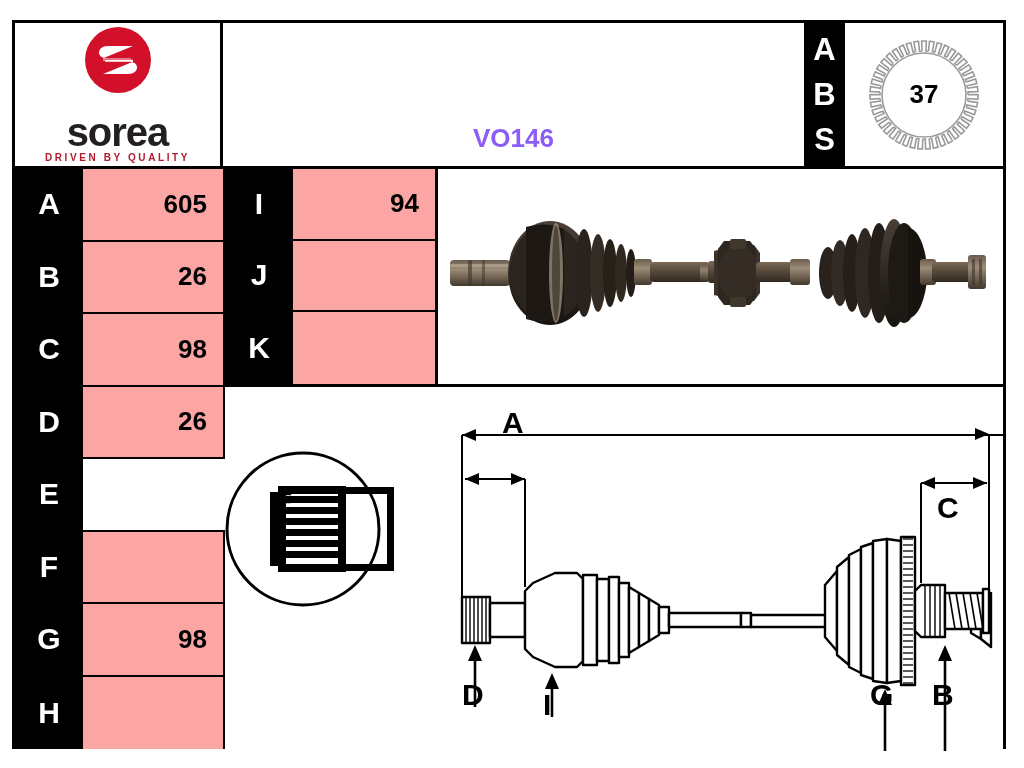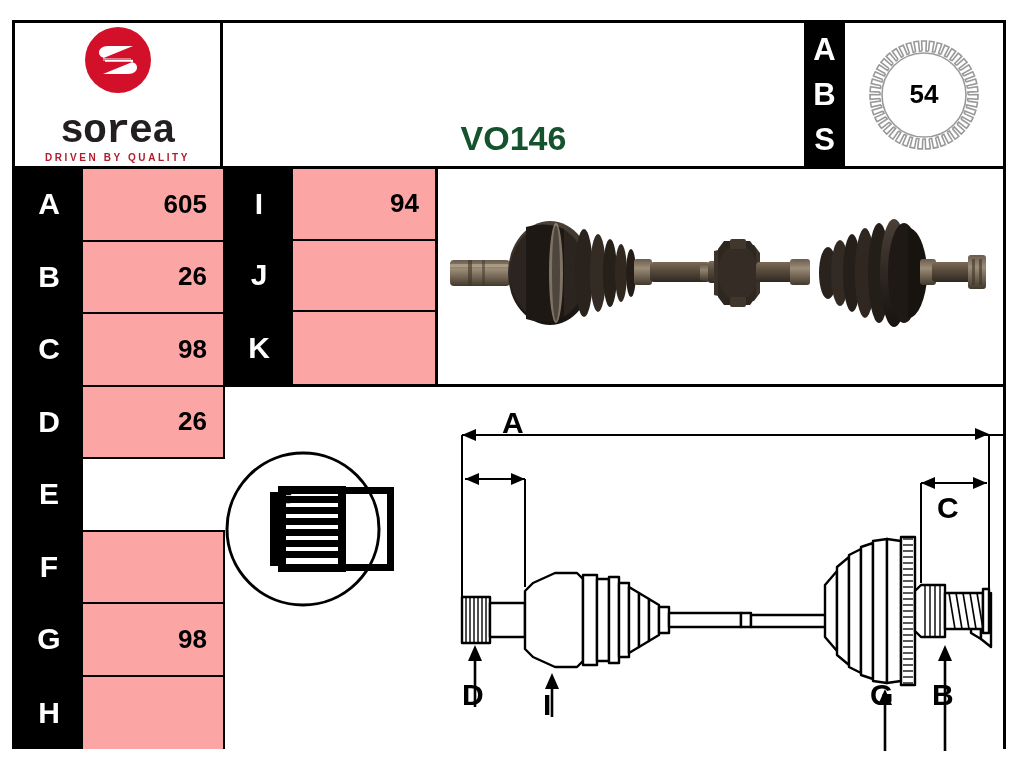--- a/index.html
+++ b/index.html
@@ -53,21 +53,21 @@
     position: relative;
   }
   .logo-mark svg { display:block; width:68px; height:68px; }
   .logo-word {
     font-size: 40px;
     font-weight: bold;
     letter-spacing: -1px;
     color: #231f20;
     line-height: 1;
     margin-top: 18px;
-    font-family: Liberation Mono, monospace;
+    font-family: Liberation Sans, sans-serif;
   }
   .logo-tag {
     font-size: 10px;
     letter-spacing: 2.6px;
     color: #b01c2e;
     font-weight: bold;
     font-family: "Liberation Sans", sans-serif;
   }
 
   #title-cell {
@@ -85,23 +85,23 @@
     letter-spacing: 0px;
   }
   #subtitle-cell {
     position: absolute;
     left: 208px; top: 88px;
     width: 581px; height: 55px;
     box-sizing: border-box;
     display: flex; align-items: center; justify-content: center;
   }
   #subtitle-cell .txt {
-    font-size: 34px;
-    font-weight: bold;
-    color: #14532d;
+    font-size: 26px;
+    font-weight: bold;
+    color: #8b5cf6;
     text-align: center;
   }
 
   #abs-cell {
     position: absolute;
     left: 789px; top: 0;
     width: 41px; height: 143px;
     background: #000;
     display: flex;
     flex-direction: column;
@@ -240,21 +240,21 @@
       </div>
 
       <div id="gear-cell">
         <div class="gear-wrap">
           <svg width="122" height="122" viewBox="0 0 122 122">
             <g id="teeth" fill="none" stroke="#9a9a9a" stroke-width="1.6">
                 <path d="M59.07182590298104 17.042268658953915 L58.63360451729491 7.051875172352538 A54 54 0 0 1 63.366395482705094 7.051875172352538 L62.92817409701897 17.042268658953915 A44 44 0 0 1 65.49267075885801 17.22996562198629M65.49267075885801 17.22996562198629 L66.51373229496211 7.282230536074081 A54 54 0 0 1 71.19608764907646 7.971330427283483 L69.30792326961786 17.791454422230984 A44 44 0 0 1 71.81776213746126 18.350544876431186M71.81776213746126 18.350544876431186 L74.27634444142971 8.657486893801916 A54 54 0 0 1 78.8084679091476 10.020999708420526 L75.51060348152767 19.461555317972277 A44 44 0 0 1 77.91229169736462 20.38012322097405M77.91229169736462 20.380123220974042 L81.75599435585657 11.14833304392269 A54 54 0 0 1 86.0412915939107 13.157197873569984 L81.40401537281613 22.016976045131095 A44 44 0 0 1 83.64636512201761 23.27544371685382M83.64636512201763 23.27544371685382 L88.79326628611254 14.701680925229695 A54 54 0 0 1 92.74040362379355 17.313082303752836 L86.86255110086881 25.40325224750231 A44 44 0 0 1 88.89777059158662 26.974797634412155M88.89777059158662 26.974797634412155 L95.2381729987654 19.241797096778555 A54 54 0 0 1 98.76302405654398 22.400077537579428 L91.76987145348028 29.54821132691657 A44 44 0 0 1 93.5545835157165 31.39933966753041M93.5545835157165 31.399339667530406 L100.95335249656117 24.671916864696406 A54 54 0 0 1 103.98079119381171 28.309763103428608 L96.02138541717991 34.363510676867755 A44 44 0 0 1 97.51755201185625 36.45476838444229M97.51755201185625 36.45476838444229 L105.81699565091448 30.876306653633712 A54 54 0 0 1 108.28249738789344 34.91618431356622 L99.52647935309837 39.7465205517947 A44 44 0 0 1 100.70221228681923 42.03333609903049M100.70221228681923 42.03333609903049 L109.72544235200542 37.72273066699197 A54 54 0 0 1 111.5764592396705 42.07853676963782 L102.21044826936115 45.58251144192711 A44 44 0 0 1 103.04068883589329 48.01614532569016M103.04068883589329 48.01614532569016 L112.59539084405085 45.06526926334702 A54 54 0 0 1 113.79247167108483 49.644167363962026 L104.01608802829135 51.74709933359869 A44 44 0 0 1 104.48314109138147 54.27568287281059M104.48314109138147 54.27568287281059 L114.36567315760453 52.74742898026754 A54 54 0 0 1 114.88330422449133 57.45182781549205 L104.90491455328922 58.10889673854908 A44 44 0 0 1 104.99882568777183 60.678537565072396M104.99882568777183 60.678537565072396 L114.99855879862906 60.60547792077067 A54 54 0 0 1 114.82570769786328 65.33511139697495 L104.85798405011082 64.53231299012774 A44 44 0 0 1 104.57675170319825 67.08824367102761M104.57675170319825 67.0882436710276 L114.48055890847058 68.47193541444297 A54 54 0 0 1 113.62090966116955 73.12599960543591 L103.87629676095298 70.88044412294778 A44 44 0 0 1 103.2259149118581 73.36818943324045M103.2259149118581 73.36818943324045 L112.8227137554622 76.17914157715873 A54 54 0 0 1 111.29458829285193 80.65844318486391 L101.9807756460275 77.01799074322244 A44 44 0 0 1 100.97510605470315 79.38452871071858M100.97510605470315 79.38452871071858 L110.06035743077204 83.56283069042735 A54 54 0 0 1 107.89632509403269 87.771901177817 L99.2118204469896 82.81414170044349 A44 44 0 0 1 97.87229721478138 85.00903367703134M97.87229721478138 85.00903367703134 L106.25236476359534 90.46563223999301 A54 54 0 0 1 103.4985481448993 94.31476257720706 L95.62844663658461 88.1453620999465 A44 44 0 0 1 93.9836193755735 90.12182777380727M93.98361937557351 90.12182777380727 L101.47989650638567 96.7404249951271 A54 54 0 0 1 98.19498842592111 100.14757765169634 L91.3070276063061 92.89802623471553 A44 44 0 0 1 89.39195295389331 94.61394067145221M89.39195295389332 94.6139406714522 L95.84466953432363 102.25347264223679 A54 54 0 0 1 92.09868210473178 105.14603007461527 L86.33966690015183 96.97083932005688 A44 44 0 0 1 84.19516134769628 98.38963078253563M84.19516134769627 98.38963078253565 L89.46678892671815 106.88727414220283 A54 54 0 0 1 85.33956136646385 109.20358651063363 L80.83223518748906 100.27699641607185 A44 44 0 0 1 78.50400514765757 101.36842582750506M78.50400514765758 101.36842582750505 L82.48218813576158 110.54306806102892 A54 54 0 0 1 78.0616851348046 112.23376718884518 L74.90211381354449 102.74603252424421 A44 44 0 0 1 72.43978146747895 103.4868379616126M72.43978146747894 103.4868379616126 L75.03973180099688 113.14293749834273 A54 54 0 0 1 70.42016870614538 114.17198906894268 L68.67569301982216 104.32532442654588 A44 44 0 0 1 66.13173870650012 104.69971690810146M66.13173870650012 104.69971690810146 L67.29804295797742 114.63147075085179 A54 54 0 0 1 62.577877736342664 114.9769423165962 L62.28567815553847 104.98121225796729 A44 44 0 0 1 59.71432184446153 104.98121225796729M59.71432184446152 104.98121225796729 L59.42212226365732 114.9769423165962 A54 54 0 0 1 54.70195704202256 114.63147075085178 L55.86826129349986 104.69971690810145 A44 44 0 0 1 53.324306980177816 104.32532442654588M53.32430698017782 104.32532442654588 L51.5798312938546 114.17198906894268 A54 54 0 0 1 46.9602681990031 113.14293749834273 L49.56021853252105 103.4868379616126 A44 44 0 0 1 47.097886186455504 102.74603252424421M47.09788618645551 102.74603252424421 L43.93831486519541 112.23376718884518 A54 54 0 0 1 39.51781186423843 110.54306806102893 L43.49599485234242 101.36842582750506 A44 44 0 0 1 41.16776481251093 100.27699641607185M41.16776481251091 100.27699641607182 L36.660438633536124 109.20358651063361 A54 54 0 0 1 32.53321107328184 106.88727414220283 L37.80483865230372 98.38963078253565 A44 44 0 0 1 35.66033309984818 96.97083932005688M35.66033309984818 96.97083932005688 L29.90131789526822 105.14603007461527 A54 54 0 0 1 26.155330465676386 102.2534726422368 L32.608047046106684 94.61394067145221 A44 44 0 0 1 30.692972393693907 92.89802623471553M30.692972393693893 92.89802623471552 L23.80501157407887 100.14757765169631 A54 54 0 0 1 20.52010349361433 96.74042499512709 L28.01638062442649 90.12182777380727 A44 44 0 0 1 26.371553363415373 88.14536209994648M26.371553363415373 88.14536209994648 L18.50145185510069 94.31476257720705 A54 54 0 0 1 15.747635236404662 90.465632239993 L24.12770278521861 85.00903367703134 A44 44 0 0 1 22.7881795530104 82.81414170044349M22.7881795530104 82.81414170044349 L14.10367490596731 87.771901177817 A54 54 0 0 1 11.939642569227964 83.56283069042738 L21.02489394529686 79.3845287107186 A44 44 0 0 1 20.01922435397251 77.01799074322246M20.019224353972497 77.01799074322241 L10.705411707148066 80.65844318486388 A54 54 0 0 1 9.177286244537797 76.1791415771587 L18.77408508814191 73.36818943324043 A44 44 0 0 1 18.123703239047025 70.88044412294776M18.123703239047025 70.88044412294776 L8.379090338830437 73.1259996054359 A54 54 0 0 1 7.519441091529401 68.47193541444295 L17.423248296801738 67.08824367102758 A44 44 0 0 1 17.142015949889178 64.5323129901277M17.142015949889178 64.5323129901277 L7.17429230213672 65.33511139697492 A54 54 0 0 1 7.0014412013709375 60.60547792077066 L17.001174312228173 60.67853756507239 A44 44 0 0 1 17.095085446710776 58.10889673854907M17.095085446710776 58.10889673854907 L7.116695775508681 57.45182781549204 A54 54 0 0 1 7.634326842395474 52.74742898026754 L17.516858908618538 54.27568287281059 A44 44 0 0 1 17.98391197170865 51.74709933359869M17.98391197170865 51.74709933359869 L8.207528328915167 49.644167363962026 A54 54 0 0 1 9.404609155949146 45.065269263347034 L18.95931116410671 48.016145325690175 A44 44 0 0 1 19.78955173063885 45.582511441927124M19.789551730638856 45.58251144192708 L10.423540760329509 42.078536769637786 A54 54 0 0 1 12.274557647994584 37.72273066699195 L21.297787713180767 42.03333609903048 A44 44 0 0 1 22.47352064690164 39.74652055179468M22.47352064690164 39.74652055179468 L13.717502612106564 34.916184313566205 A54 54 0 0 1 16.18300434908553 30.8763066536337 L24.48244798814376 36.454768384442275 A44 44 0 0 1 25.978614582820093 34.36351067686775M25.978614582820093 34.36351067686775 L18.019208806188296 28.309763103428594 A54 54 0 0 1 21.046647503438834 24.671916864696406 L28.44541648428349 31.399339667530406 A44 44 0 0 1 30.230128546519722 29.548211326916565M30.230128546519722 29.548211326916565 L23.236975943456024 22.40007753757942 A54 54 0 0 1 26.761827001234593 19.241797096778562 L33.10222940841337 26.974797634412162 A44 44 0 0 1 35.13744889913117 25.403252247502316M35.13744889913121 25.403252247502294 L29.25959637620648 17.313082303752815 A54 54 0 0 1 33.20673371388747 14.701680925229681 L38.35363487798239 23.275443716853815 A44 44 0 0 1 40.59598462718389 22.01697604513108M40.59598462718389 22.01697604513108 L35.958708406089315 13.157197873569963 A54 54 0 0 1 40.24400564414343 11.14833304392269 L44.08770830263539 20.380123220974042 A44 44 0 0 1 46.48939651847236 19.46155531797227M46.48939651847236 19.46155531797227 L43.19153209085244 10.020999708420511 A54 54 0 0 1 47.723655558570286 8.657486893801916 L50.182237862538756 18.350544876431186 A44 44 0 0 1 52.692076730382155 17.791454422230984M52.692076730382155 17.791454422230984 L50.803912350923554 7.971330427283476 A54 54 0 0 1 55.48626770503789 7.282230536074081 L56.50732924114198 17.22996562198629 A44 44 0 0 1 59.07182590298104 17.042268658953915" fill="none" stroke="#999999" stroke-width="1.6"></path>
               </g>
             <circle cx="61" cy="61" r="42" fill="none" stroke="#9a9a9a" stroke-width="1.6"></circle>
           </svg>
-          <div class="gear-num">54</div>
+          <div class="gear-num">37</div>
         </div>
       </div>
     </div>
 
     <div id="table-left">
       <div class="trow">
         <div class="tkey">A</div>
         <div class="tval">605</div>
       </div>
       <div class="trow">

